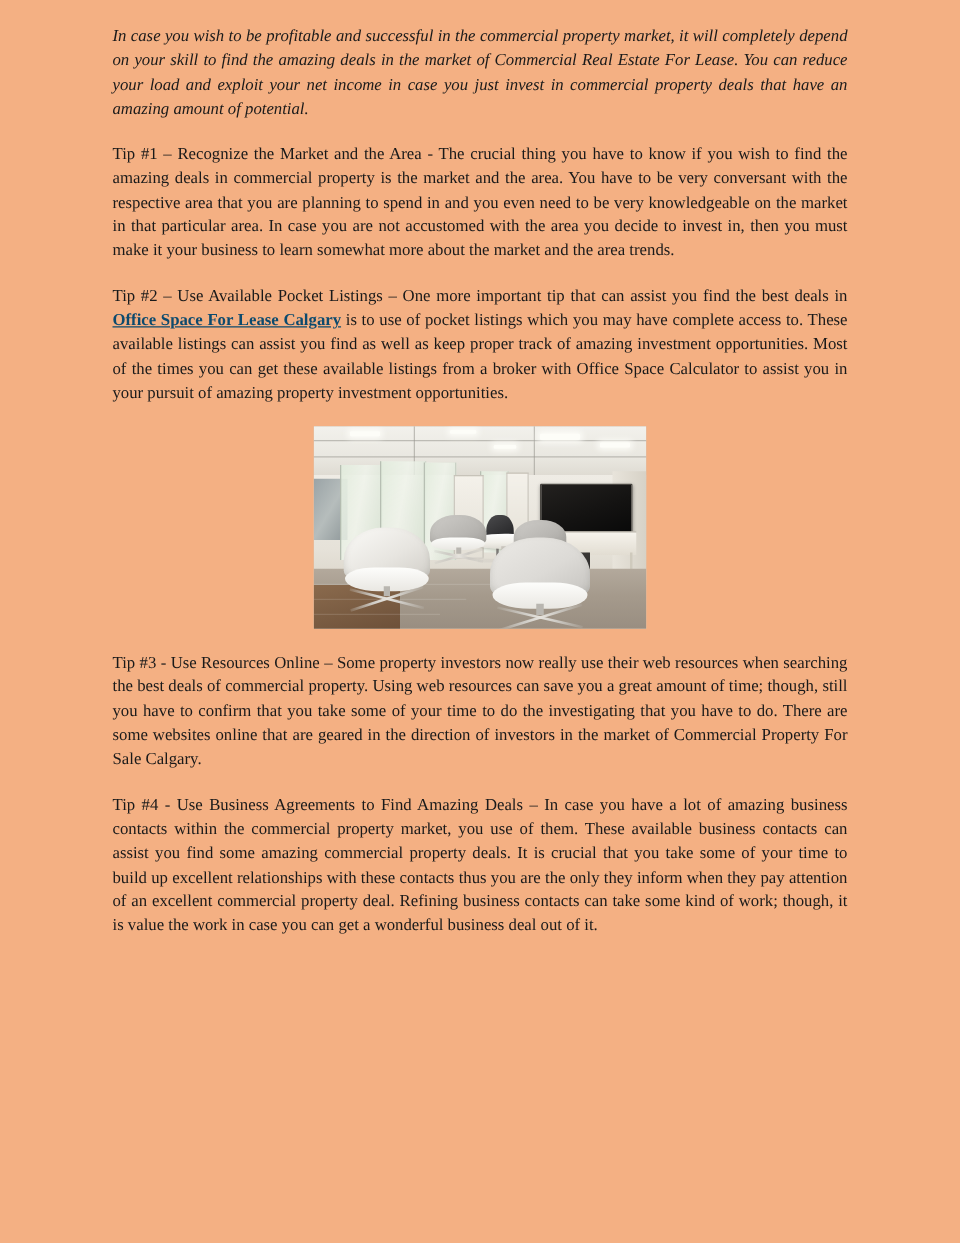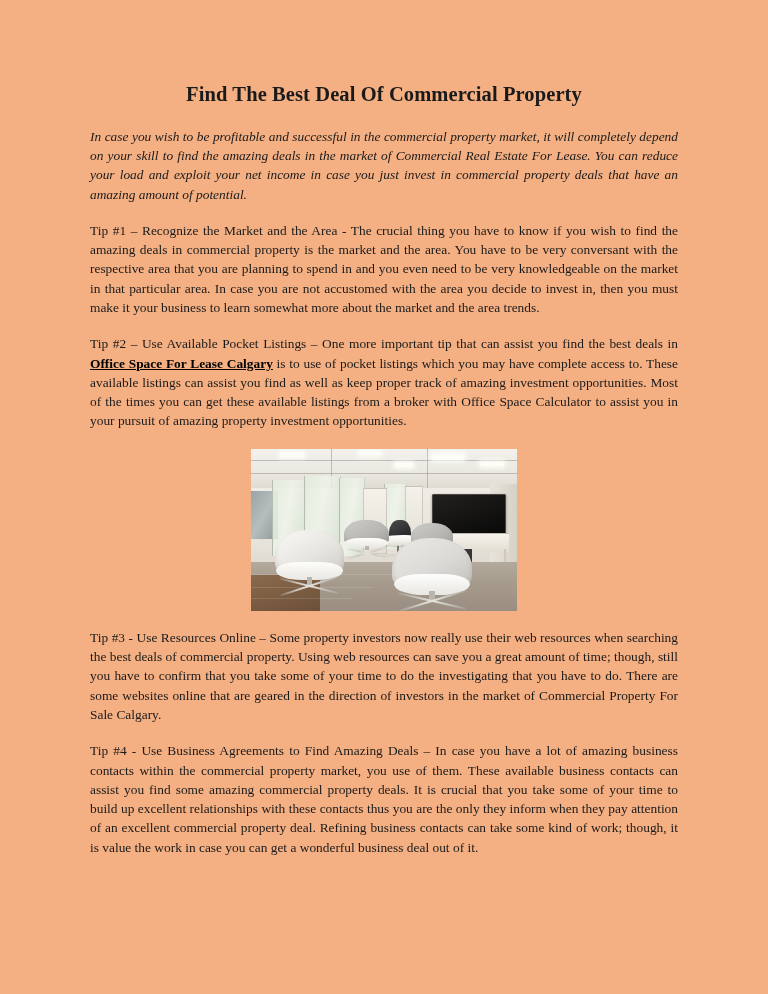--- a/index.html
+++ b/index.html
@@ -38,21 +38,21 @@
     line-height: 19.3px;
     text-align: justify;
     text-justify: inter-word;
     hyphens: none;
   }
   .body-text.first {
     padding-top: 19px;
     font-style: italic;
   }
   .inline-link {
-    color: #000000;
+    color: #0c4a6e;
     font-weight: bold;
     text-decoration: underline;
   }
   .figure-wrap {
     padding-top: 18px;
     text-align: center;
     line-height: 0;
   }
   .photo {
     display: inline-block;
@@ -183,21 +183,20 @@
   .ph-sidewall {
     position: absolute; right: 0; top: 22%; width: 10%; height: 56%;
     background: linear-gradient(90deg, #e8e4db 0%, #d6d1c6 100%);
   }
 </style>
 </head>
 <body>
 
 <div class="page">
 
-  <h1 class="doc-title">Find The Best Deal Of Commercial Property</h1>
 
   <p class="body-text first">In case you wish to be profitable and successful in the commercial property market, it will completely depend on your skill to find the amazing deals in the market of Commercial Real Estate For Lease. You can reduce your load and exploit your net income in case you just invest in commercial property deals that have an amazing amount of potential.</p>
 
   <p class="body-text">Tip #1 – Recognize the Market and the Area - The crucial thing you have to know if you wish to find the amazing deals in commercial property is the market and the area. You have to be very conversant with the respective area that you are planning to spend in and you even need to be very knowledgeable on the market in that particular area. In case you are not accustomed with the area you decide to invest in, then you must make it your business to learn somewhat more about the market and the area trends.</p>
 
   <p class="body-text"><span>Tip #2 – Use Available Pocket Listings – One more important tip that can assist you find the best deals in </span><a class="inline-link" href="#">Office Space For Lease Calgary</a><span> is to use of pocket listings which you may have complete access to. These available listings can assist you find as well as keep proper track of amazing investment opportunities. Most of the times you can get these available listings from a broker with Office Space Calculator to assist you in your pursuit of amazing property investment opportunities.</span></p>
 
   <div class="figure-wrap">
     <div class="photo" title="Modern office lounge with white swivel lounge chairs, a round white coffee table, glass partitions and a large wall-mounted flat-screen television">
 

